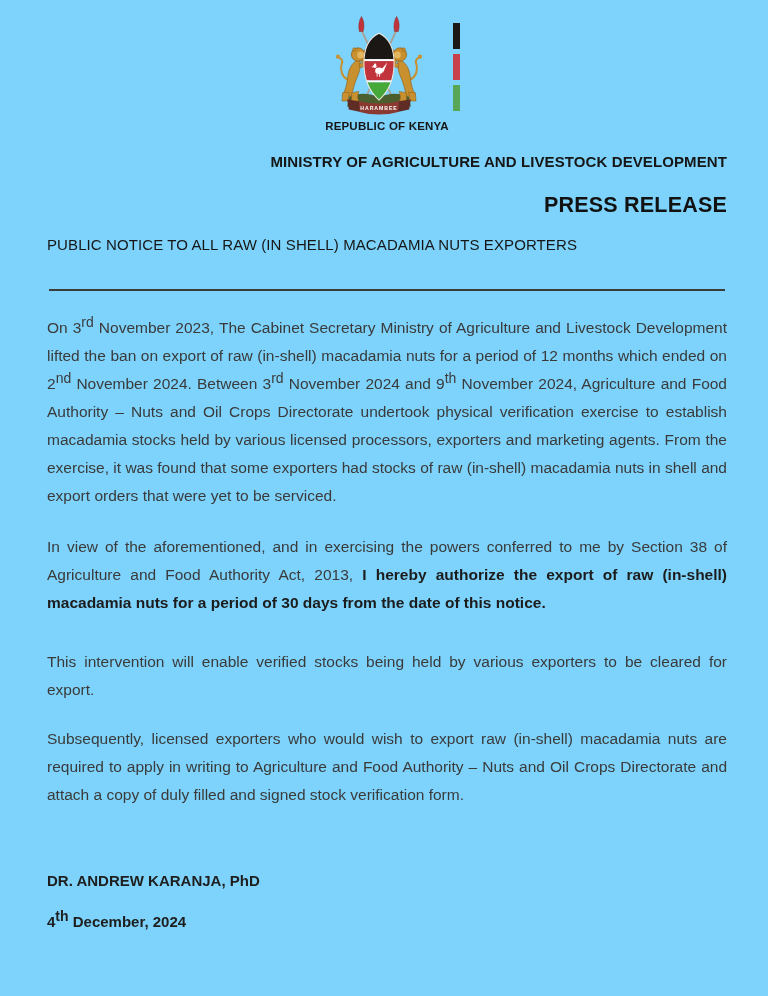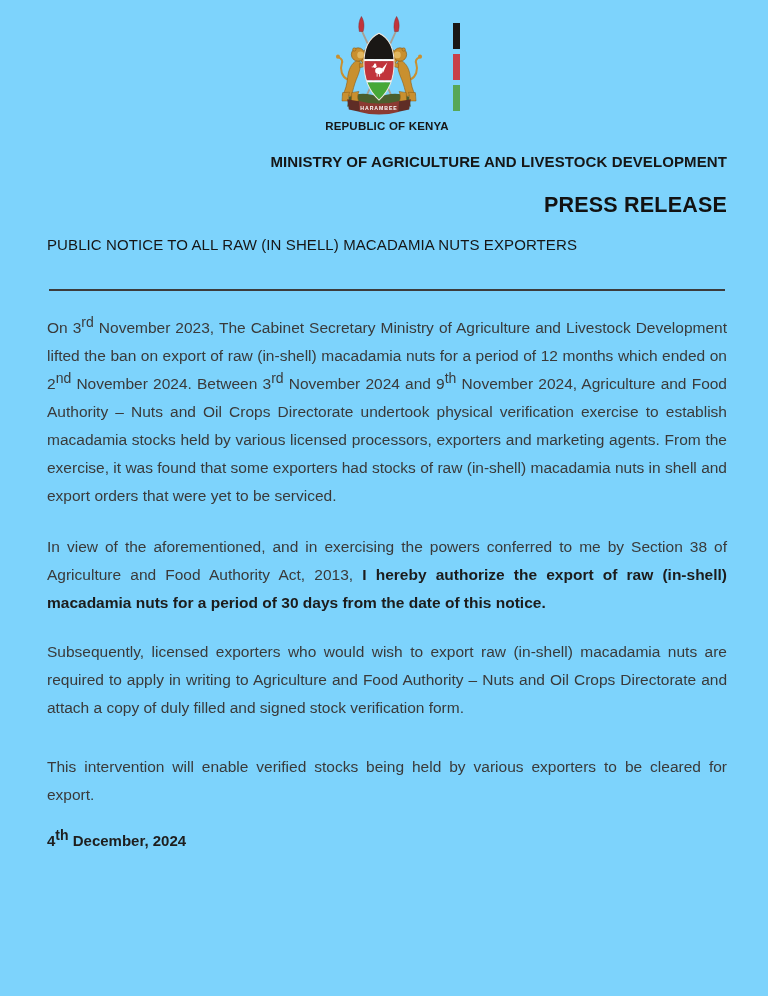--- a/index.html
+++ b/index.html
@@ -118,20 +118,21 @@
   <div class="h-ministry">MINISTRY OF AGRICULTURE AND LIVESTOCK DEVELOPMENT</div>
   <div class="h-title">PRESS RELEASE</div>
   <div class="h-subtitle">PUBLIC NOTICE TO ALL RAW (IN SHELL) MACADAMIA NUTS EXPORTERS</div>
 
   <hr class="rule">
 
   <p class="body p1"><span>On 3</span><sup>rd</sup><span> November 2023, The Cabinet Secretary Ministry of Agriculture and Livestock Development lifted the ban on export of raw (in-shell) macadamia nuts for a period of 12 months which ended on 2</span><sup>nd</sup><span> November 2024. Between 3</span><sup>rd</sup><span> November 2024 and 9</span><sup>th</sup><span> November 2024, Agriculture and Food Authority – Nuts and Oil Crops Directorate undertook physical verification exercise to establish macadamia stocks held by various licensed processors, exporters and marketing agents. From the exercise, it was found that some exporters had stocks of raw (in-shell) macadamia nuts in shell and export orders that were yet to be serviced.</span></p>
 
   <p class="body p2"><span>In view of the aforementioned, and in exercising the powers conferred to me by Section 38 of Agriculture and Food Authority Act, 2013, </span><strong>I hereby authorize the export of raw (in-shell) macadamia nuts for a period of 30 days from the date of this notice.</strong></p>
 
+  <p class="body p4">This intervention will enable verified stocks being held by various exporters to be cleared for export.</p>
+
   <p class="body p3">Subsequently, licensed exporters who would wish to export raw (in-shell) macadamia nuts are required to apply in writing to Agriculture and Food Authority – Nuts and Oil Crops Directorate and attach a copy of duly filled and signed stock verification form.</p>
 
-  <p class="body p4">This intervention will enable verified stocks being held by various exporters to be cleared for export.</p>
-
+  <div class="sig-name">DR. ANDREW KARANJA, PhD</div>
 
   <div class="date"><span>4</span><sup>th</sup><span> December, 2024</span></div>
 
 </div>
 
 </body></html>

